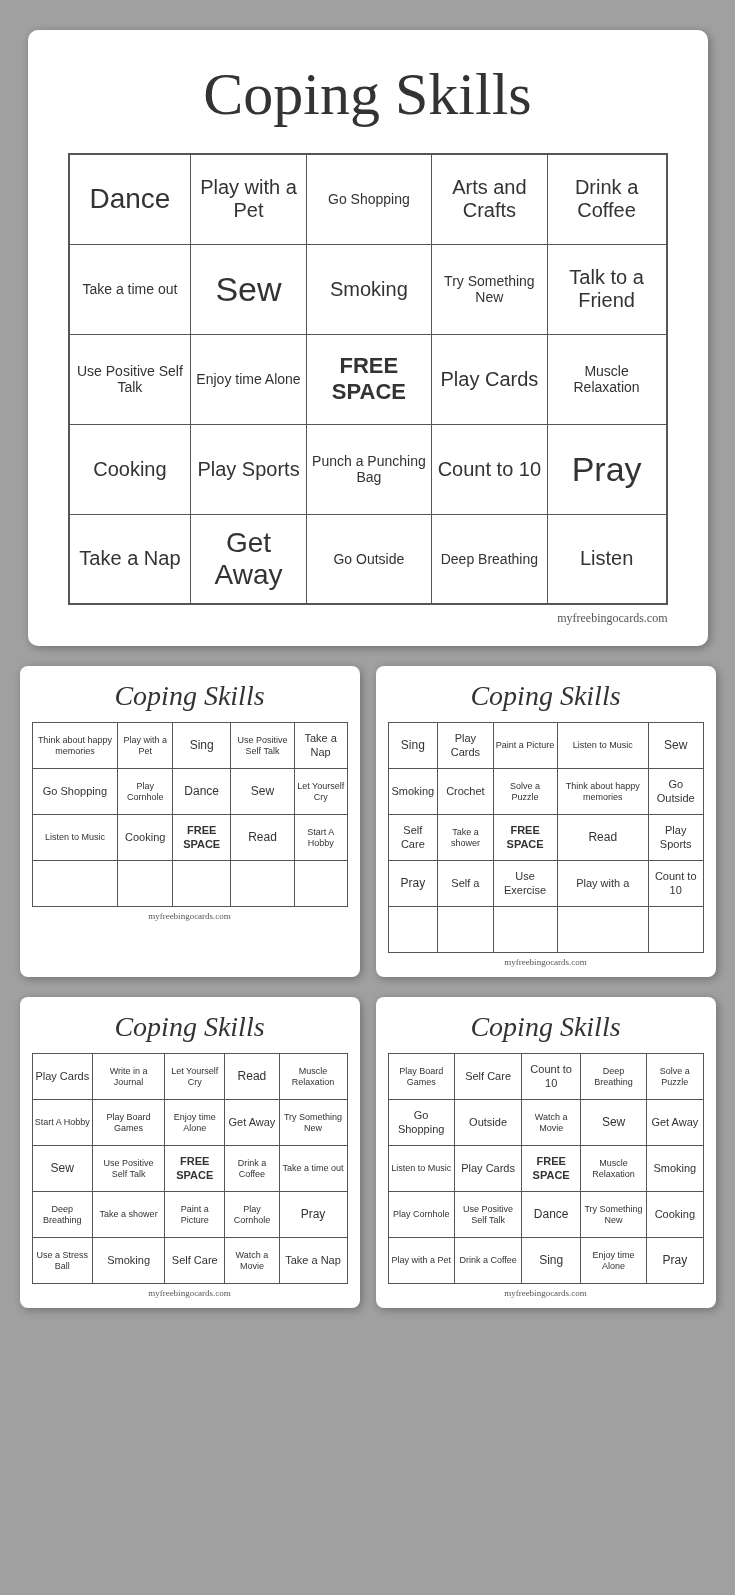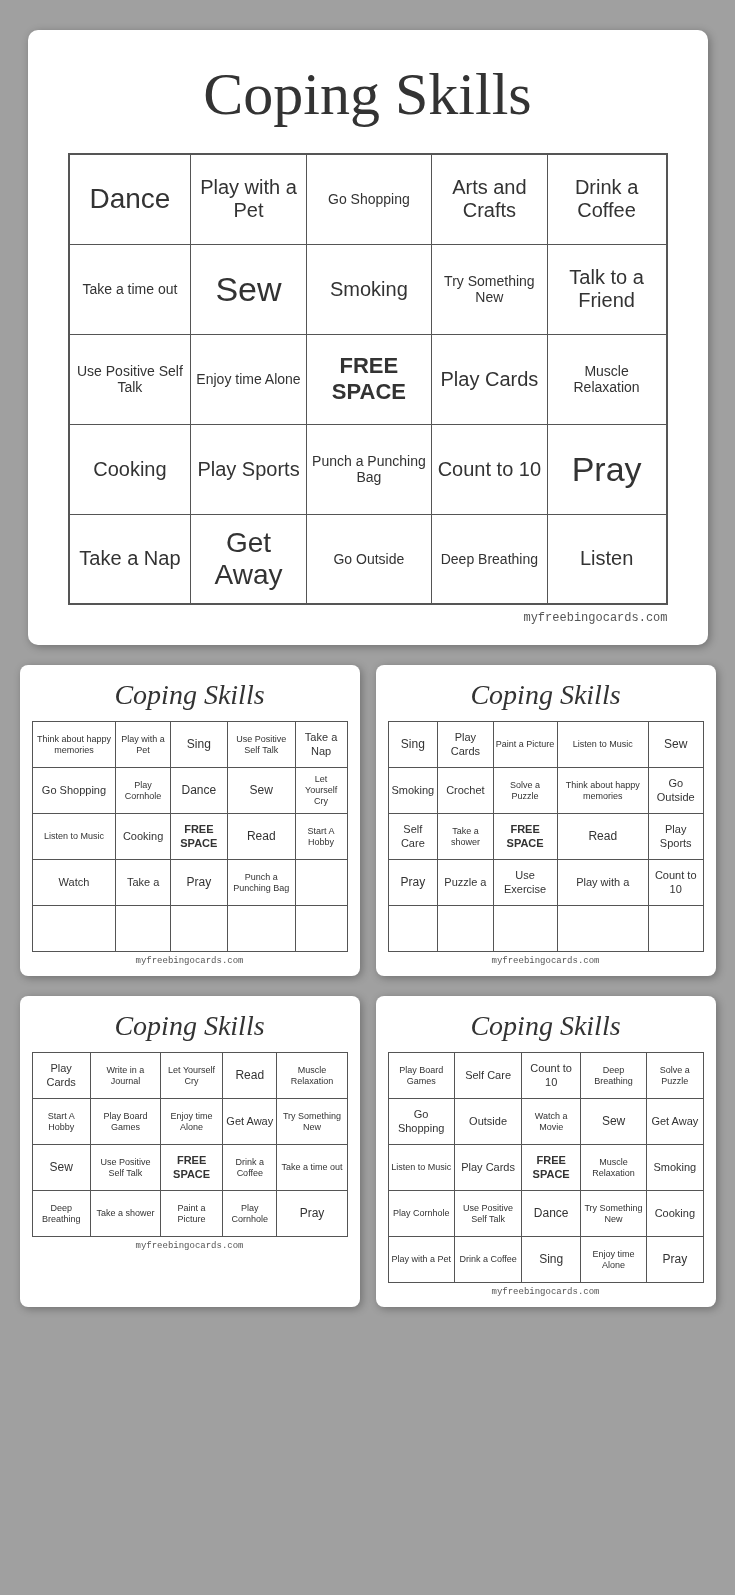--- a/index.html
+++ b/index.html
@@ -52,21 +52,21 @@
       font-size: 20px;
     }
     .bingo-table td.small-text {
       font-size: 14px;
     }
     .website {
       text-align: right;
       font-size: 12px;
       color: #555;
       margin-top: 6px;
-      font-family: Liberation Mono, monospace;
+      font-family: Liberation Serif, serif;
     }
 
     
     .small-cards-row {
       display: flex;
       gap: 16px;
       width: 100%;
       justify-content: center;
     }
     .small-card {
@@ -188,27 +188,20 @@
             <td class="sm-large">Dance</td>
             <td class="sm-large">Sew</td>
             <td class="">Let Yourself Cry</td>
           </tr>
           <tr>
             <td class="">Listen to Music</td>
             <td class="sm-medium">Cooking</td>
             <td class="sm-medium" style="font-weight: bold;">FREE SPACE</td>
             <td class="sm-large">Read</td>
             <td class="">Start A Hobby</td>
-          </tr>
-          <tr>
-            <td class="sm-medium">Watch</td>
-            <td class="sm-medium">Take a</td>
-            <td class="sm-large">Pray</td>
-            <td class="">Punch a Punching Bag</td>
-            <td class="sm-medium"></td>
           </tr>
           <tr>
             <td class="sm-medium"></td>
             <td class="sm-medium"></td>
             <td class="sm-medium"></td>
             <td class="sm-medium"></td>
             <td class="sm-medium"></td>
           </tr>
         </tbody>
     </table>
@@ -234,21 +227,21 @@
           </tr>
           <tr>
             <td class="sm-medium">Self Care</td>
             <td class="">Take a shower</td>
             <td class="sm-medium" style="font-weight: bold;">FREE SPACE</td>
             <td class="sm-large">Read</td>
             <td class="sm-medium">Play Sports</td>
           </tr>
           <tr>
             <td class="sm-large">Pray</td>
-            <td class="sm-medium">Puzzle a</td>
+            <td class="sm-medium">Self a</td>
             <td class="sm-medium">Use Exercise</td>
             <td class="sm-medium">Play with a</td>
             <td class="sm-medium">Count to 10</td>
           </tr>
           <tr>
             <td class="sm-medium"></td>
             <td class="sm-medium"></td>
             <td class="sm-medium"></td>
             <td class="sm-medium"></td>
             <td class="sm-medium"></td>
@@ -284,20 +277,27 @@
             <td class="sm-medium" style="font-weight: bold;">FREE SPACE</td>
             <td class="">Drink a Coffee</td>
             <td class="">Take a time out</td>
           </tr>
           <tr>
             <td class="">Deep Breathing</td>
             <td class="">Take a shower</td>
             <td class="">Paint a Picture</td>
             <td class="">Play Cornhole</td>
             <td class="sm-large">Pray</td>
+          </tr>
+          <tr>
+            <td class="">Use a Stress Ball</td>
+            <td class="sm-medium">Smoking</td>
+            <td class="sm-medium">Self Care</td>
+            <td class="">Watch a Movie</td>
+            <td class="sm-medium">Take a Nap</td>
           </tr>
         </tbody>
     </table>
     <div class="website">myfreebingocards.com</div>
   </div>
   <div class="small-card">
     <div class="title">Coping Skills</div>
     <table class="small-bingo">
       <tbody id="card5-body">
           <tr>

